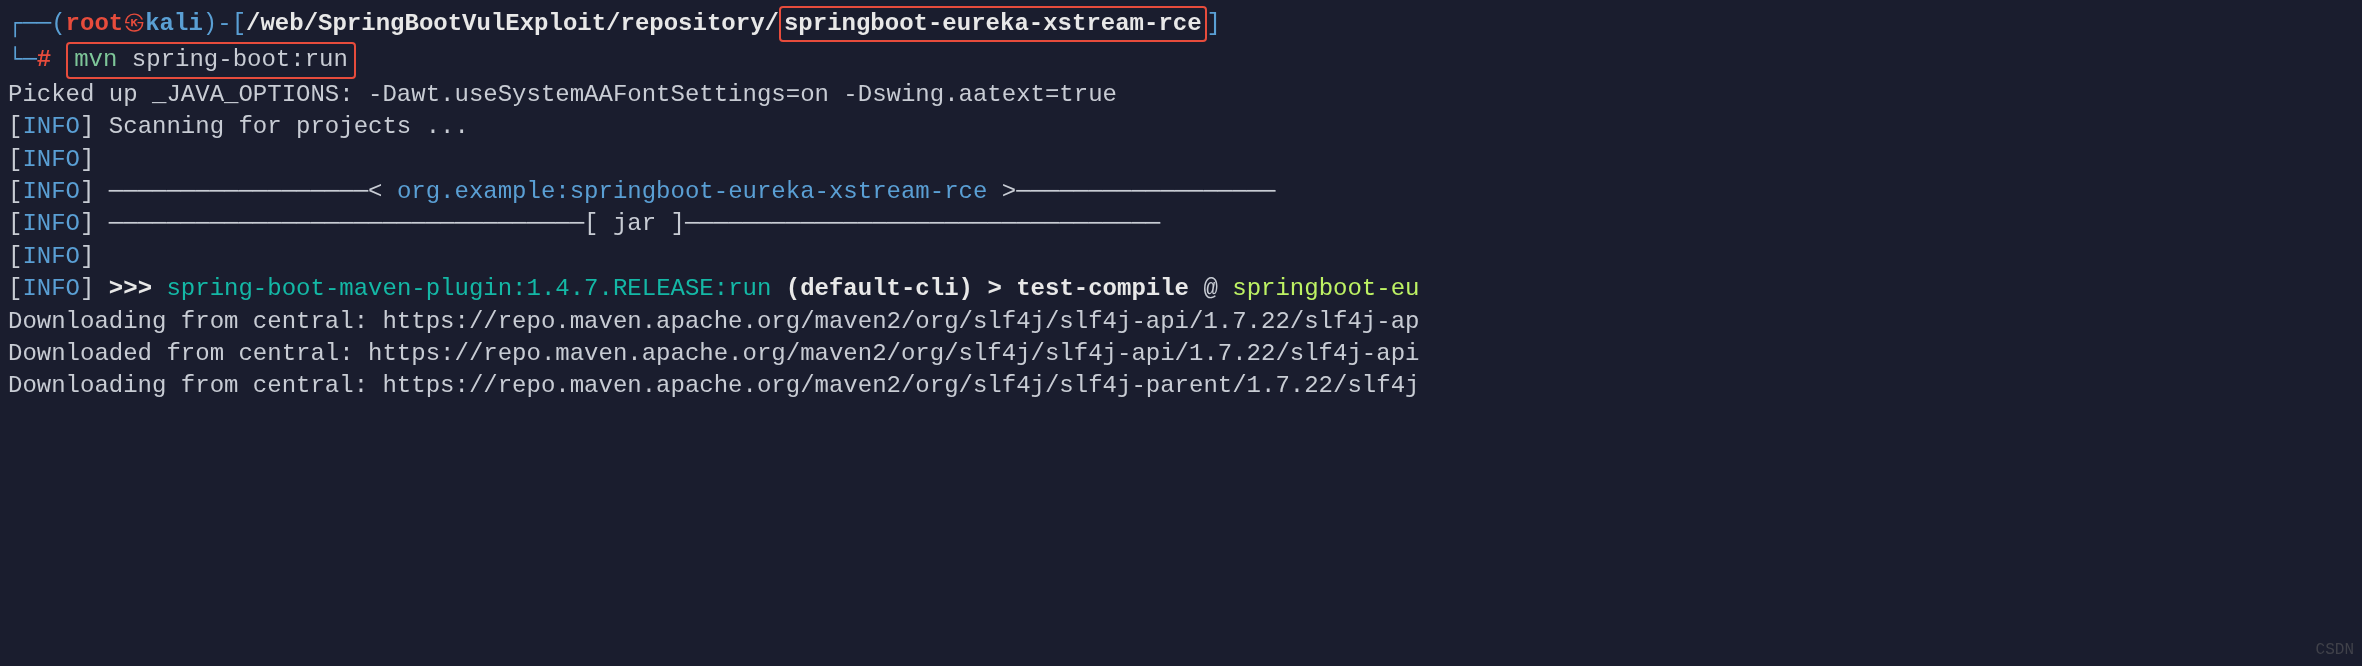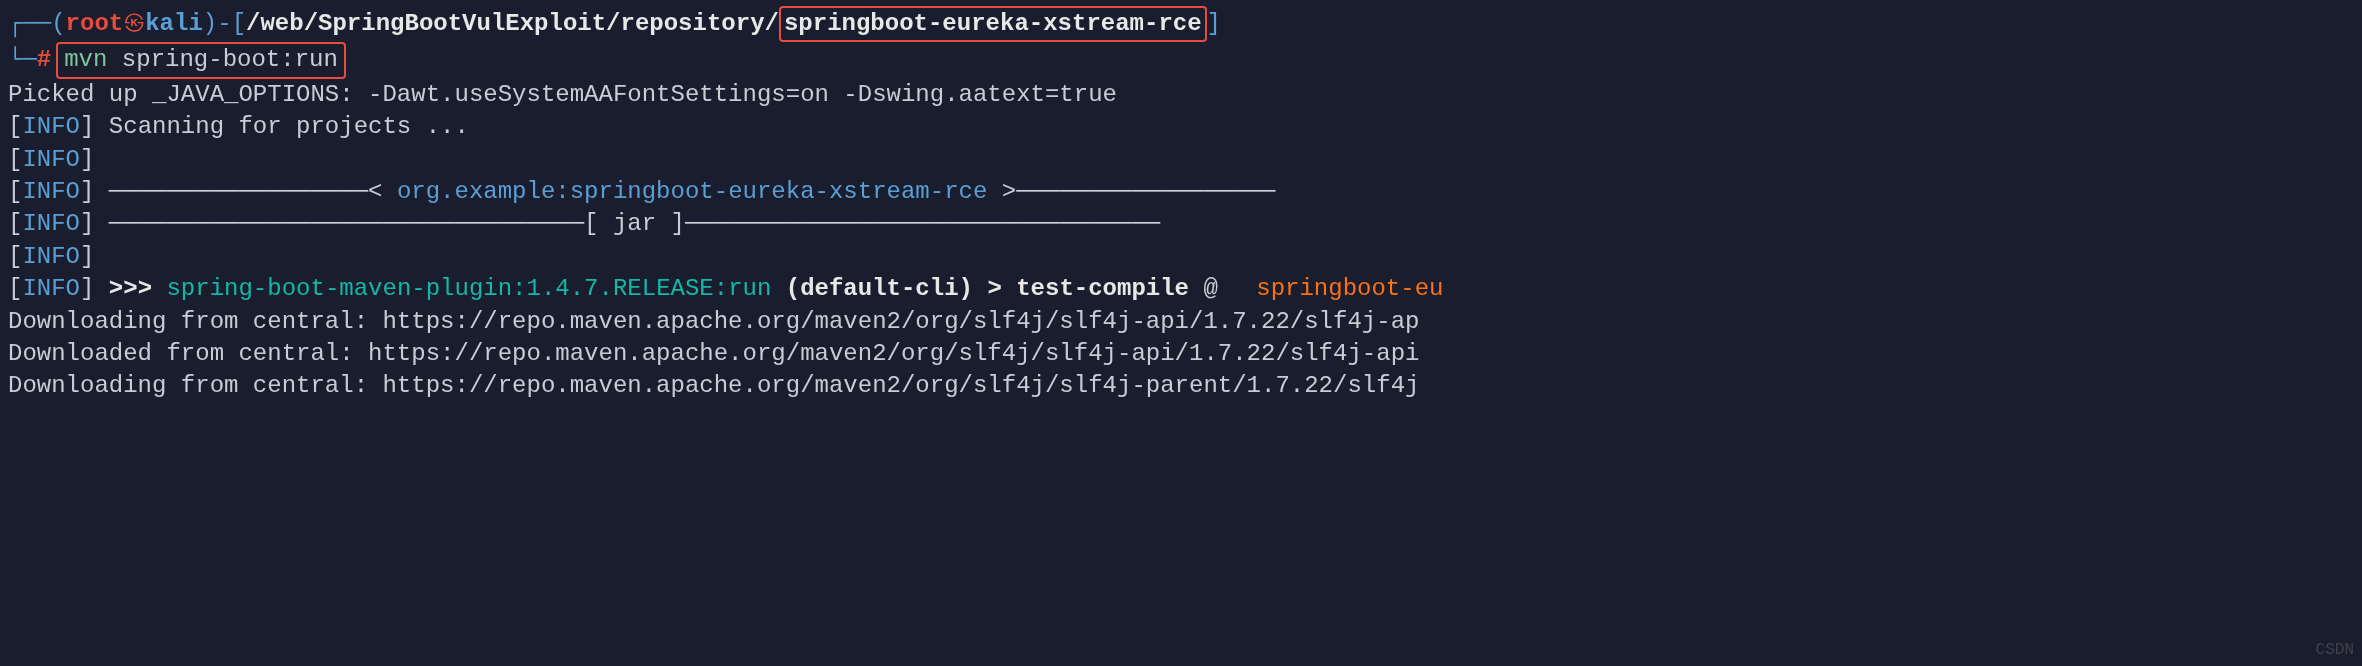--- a/index.html
+++ b/index.html
@@ -34,34 +34,34 @@
       border-radius: 4px;
       padding: 0 3px;
       color: #e8e8e8;
       font-weight: bold;
     }
     .hash-red { color: #e74c3c; font-weight: bold; }
     .command-highlight {
       border: 2px solid #e74c3c;
       border-radius: 4px;
       padding: 0 6px;
-      margin-left: 5px;
+      margin-left: 15px;
     }
     .cmd-green { color: #7ec699; }
     .cmd-white { color: #c8ccd4; }
     .output-line {
       color: #c8ccd4;
     }
     .info-tag { color: #5a9fd4; font-weight: normal; }
     .bracket-white { color: #c8ccd4; }
     .bold-white { color: #e8e8e8; font-weight: bold; }
     .project-name { color: #5a9fd4; }
     .arrows-white { color: #e8e8e8; font-weight: bold; }
     .plugin-green { color: #14b8a6; }
-    .at-cyan { color: #f97316; margin-left: 24px; }
+    .at-cyan { color: #bef264; }
     .line-chars { color: #c8ccd4; }
     .watermark {
       position: fixed;
       bottom: 4px;
       right: 8px;
       font-size: 16px;
       color: #666;
       opacity: 0.5;
     }
   </style>

